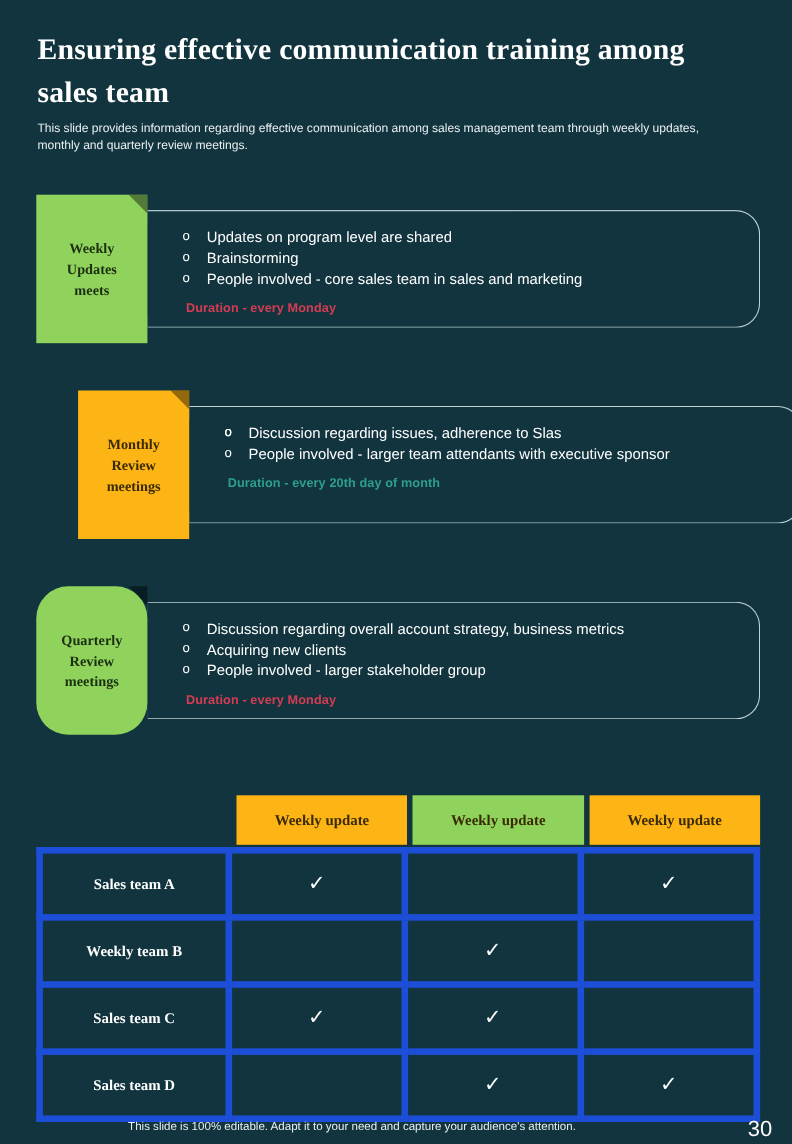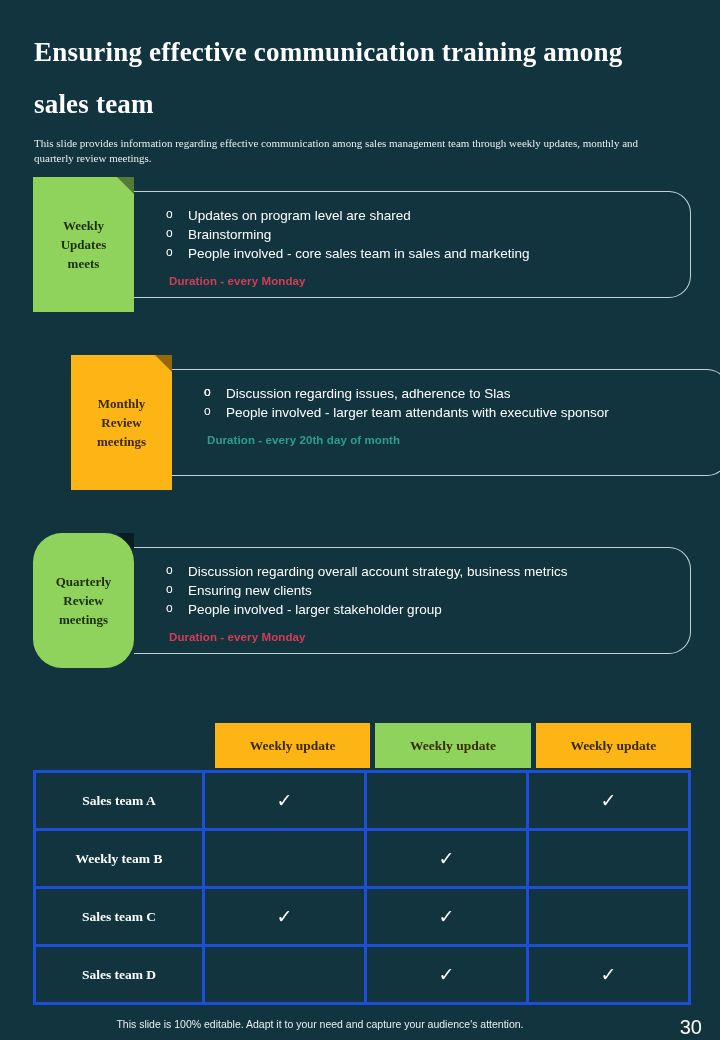--- a/index.html
+++ b/index.html
@@ -19,27 +19,27 @@
   .slide-header {
     position: absolute;
     left: 34px;
     top: 26px;
     width: 650px;
   }
   .slide-title {
     font-family: "Liberation Serif", serif;
     font-weight: bold;
     font-size: 27px;
-    line-height: 52px;
+    line-height: 39px;
     color: #FFFFFF;
     letter-spacing: 0.2px;
     margin: 0;
   }
   .slide-subtitle {
-    font-family: Liberation Serif, serif;
+    font-family: Liberation Sans, sans-serif;
     font-size: 11px;
     line-height: 14.5px;
     color: #E9EFF0;
     margin: 6px 0 0 0;
     width: 620px;
   }
 
   
   .block {
     position: absolute;
@@ -147,21 +147,21 @@
   }
   .matrix-head .head-cell:last-child { margin-right: 0; }
 
   .matrix-table {
     border-collapse: collapse;
     width: 658px;
     table-layout: fixed;
     margin-top: 2px;
   }
   .matrix-table td {
-    border: 3px solid #1d4ed8;
+    border: 6px solid #1d4ed8;
     height: 53px;
     text-align: center;
     vertical-align: middle;
   }
   .matrix-table td.row-label {
     width: 164px;
     font-family: "Liberation Serif", serif;
     font-weight: bold;
     font-size: 13.5px;
     color: #FFFFFF;
@@ -228,21 +228,21 @@
       </div>
     </div>
     <div class="block" style="top: 533px;">
       <div class="block-tab" style="background: rgb(143, 211, 93); border-radius: 29px;">
         <span class="fold"></span>
         <div class="block-tab-label">Quarterly Review meetings</div>
       </div>
       <div class="block-body">
         <ul class="bullet-list">
           <li><span class="bullet-mark">o</span><span>Discussion regarding overall account strategy, business metrics</span></li>
-          <li><span class="bullet-mark">o</span><span>Ensuring new clients</span></li>
+          <li><span class="bullet-mark">o</span><span>Acquiring new clients</span></li>
           <li><span class="bullet-mark">o</span><span>People involved - larger stakeholder group</span></li>
         </ul>
         <div class="duration" style="color: rgb(214, 60, 84);">Duration - every Monday</div>
       </div>
     </div>
   </div>
 
 <div class="matrix">
   <div class="matrix-head" id="matrix-head">
       <div class="head-cell" style="background: rgb(253, 181, 21);">Weekly update</div>

